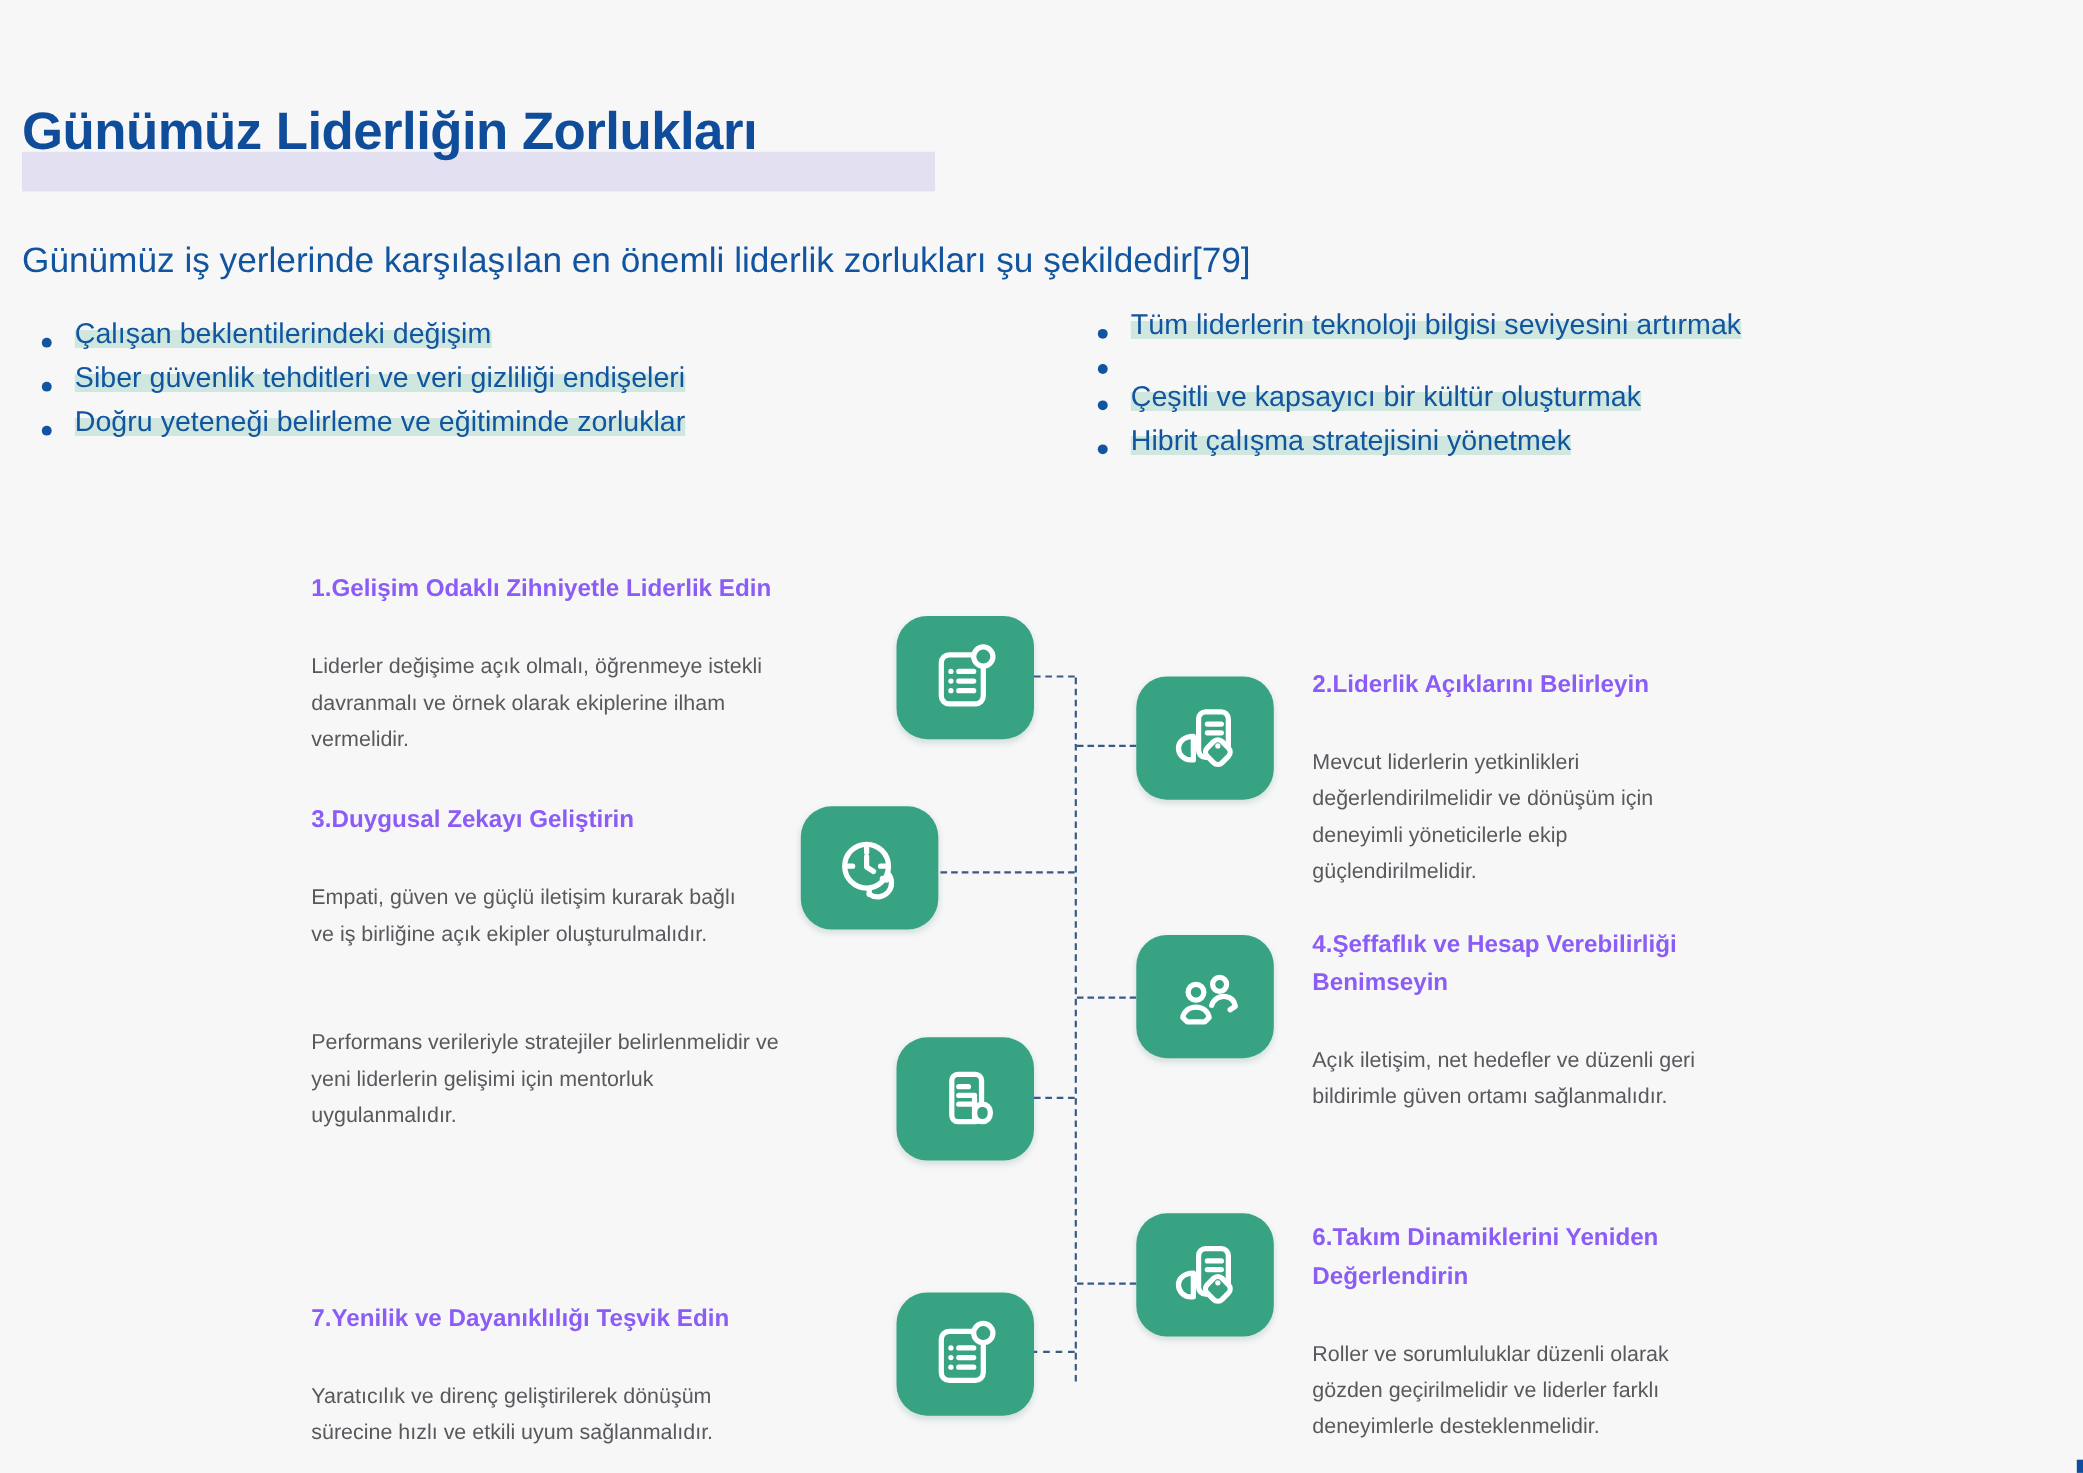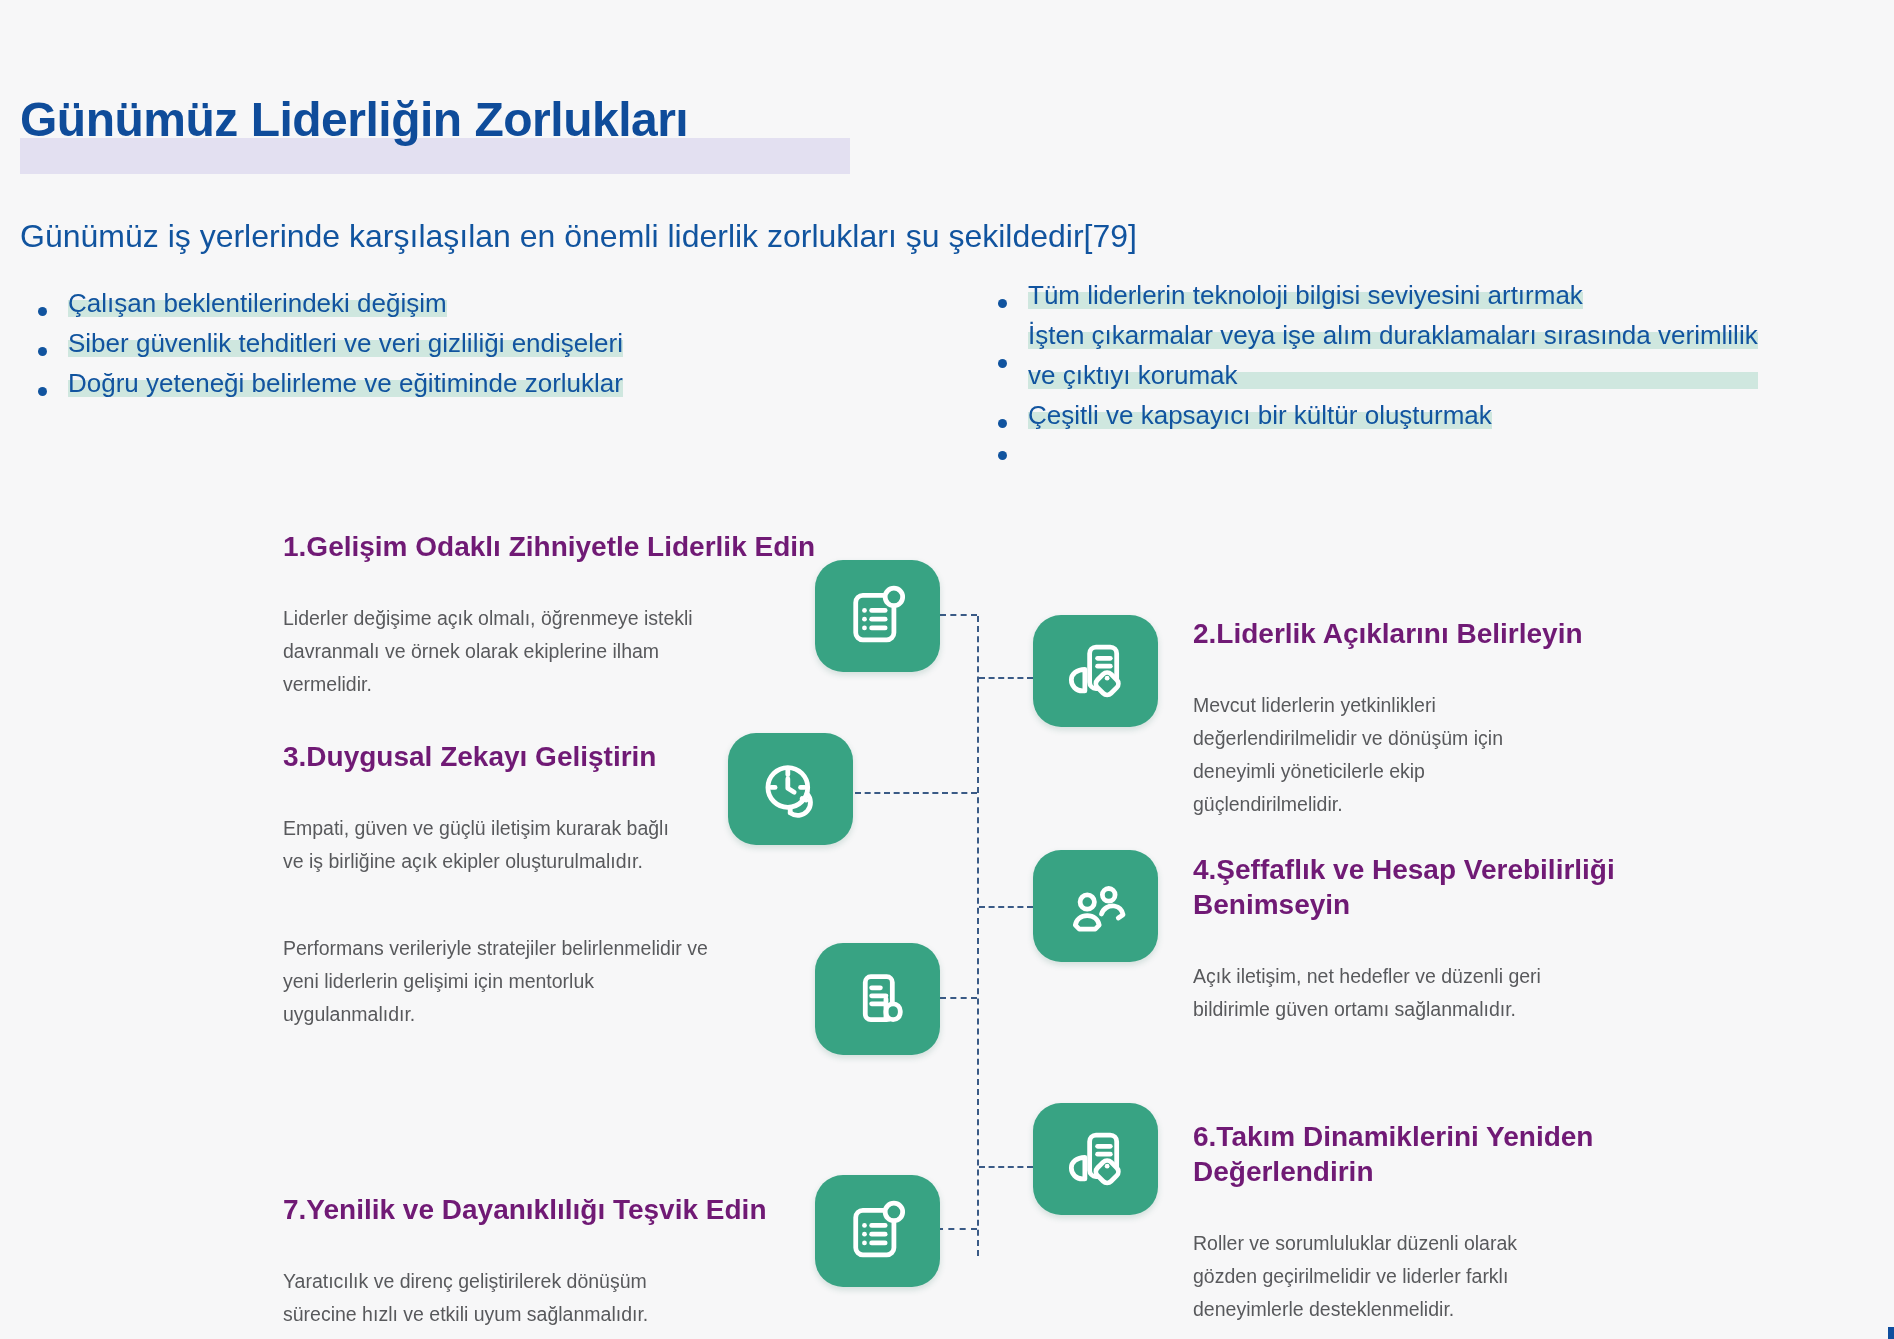--- a/index.html
+++ b/index.html
@@ -38,21 +38,21 @@
     position:absolute;width:125px;height:112px;border-radius:28px;background:#38a383;
     display:flex;align-items:center;justify-content:center;z-index:2;
     box-shadow:0 3px 6px rgba(40,110,90,0.18);
   }
   .tile svg{display:block;}
   .ic{stroke:#ffffff;stroke-width:6;fill:none;stroke-linecap:round;stroke-linejoin:round;}
   .ic-fill{fill:#38a383;stroke:#ffffff;stroke-width:6;stroke-linecap:round;stroke-linejoin:round;}
   .ic-solid{fill:#ffffff;stroke:none;}
   
   .step{position:absolute;z-index:1;}
-  .step h2{margin:12px 0 38px 0;font-size:28px;line-height:35px;font-weight:700;color:#701a75;letter-spacing:0;}
+  .step h2{margin:0 0 38px 0;font-size:22px;line-height:35px;font-weight:700;color:#8b5cf6;letter-spacing:0;}
   .step p{margin:0;font-size:19.5px;line-height:33px;color:#58595c;}
   .step.left h2{max-width:580px;}
   .step.right h2{max-width:470px;}
   
   .corner-accent{position:absolute;right:0;bottom:0;width:6px;height:12px;background:#0f4e9e;z-index:3;}
 </style>
 </head>
 <body>
 
 <div>
@@ -76,29 +76,28 @@
       </li>
   </ul>
 
   <ul class="bullets right-bullets">
     <li>
         <span class="dot"></span>
         <span class="hl">Tüm liderlerin teknoloji bilgisi seviyesini artırmak</span>
       </li>
     <li>
         <span class="dot"></span>
-        <span class="hl pre">İşten çıkarmalar veya işe alım duraklamaları sırasında verimlilik
-ve çıktıyı korumak</span>
       </li>
     <li>
         <span class="dot"></span>
         <span class="hl">Çeşitli ve kapsayıcı bir kültür oluşturmak</span>
       </li>
     <li>
         <span class="dot"></span>
+        <span class="hl">Hibrit çalışma stratejisini yönetmek</span>
       </li>
   </ul>
 
   <div class="vline"></div>
   <div class="hline" style="left:940px;top:614px;width:37px"></div>
   <div class="hline" style="left:979px;top:677px;width:54px"></div>
   <div class="hline" style="left:855px;top:792px;width:122px"></div>
   <div class="hline" style="left:979px;top:906px;width:54px"></div>
   <div class="hline" style="left:940px;top:997px;width:37px"></div>
   <div class="hline" style="left:979px;top:1166px;width:54px"></div>

